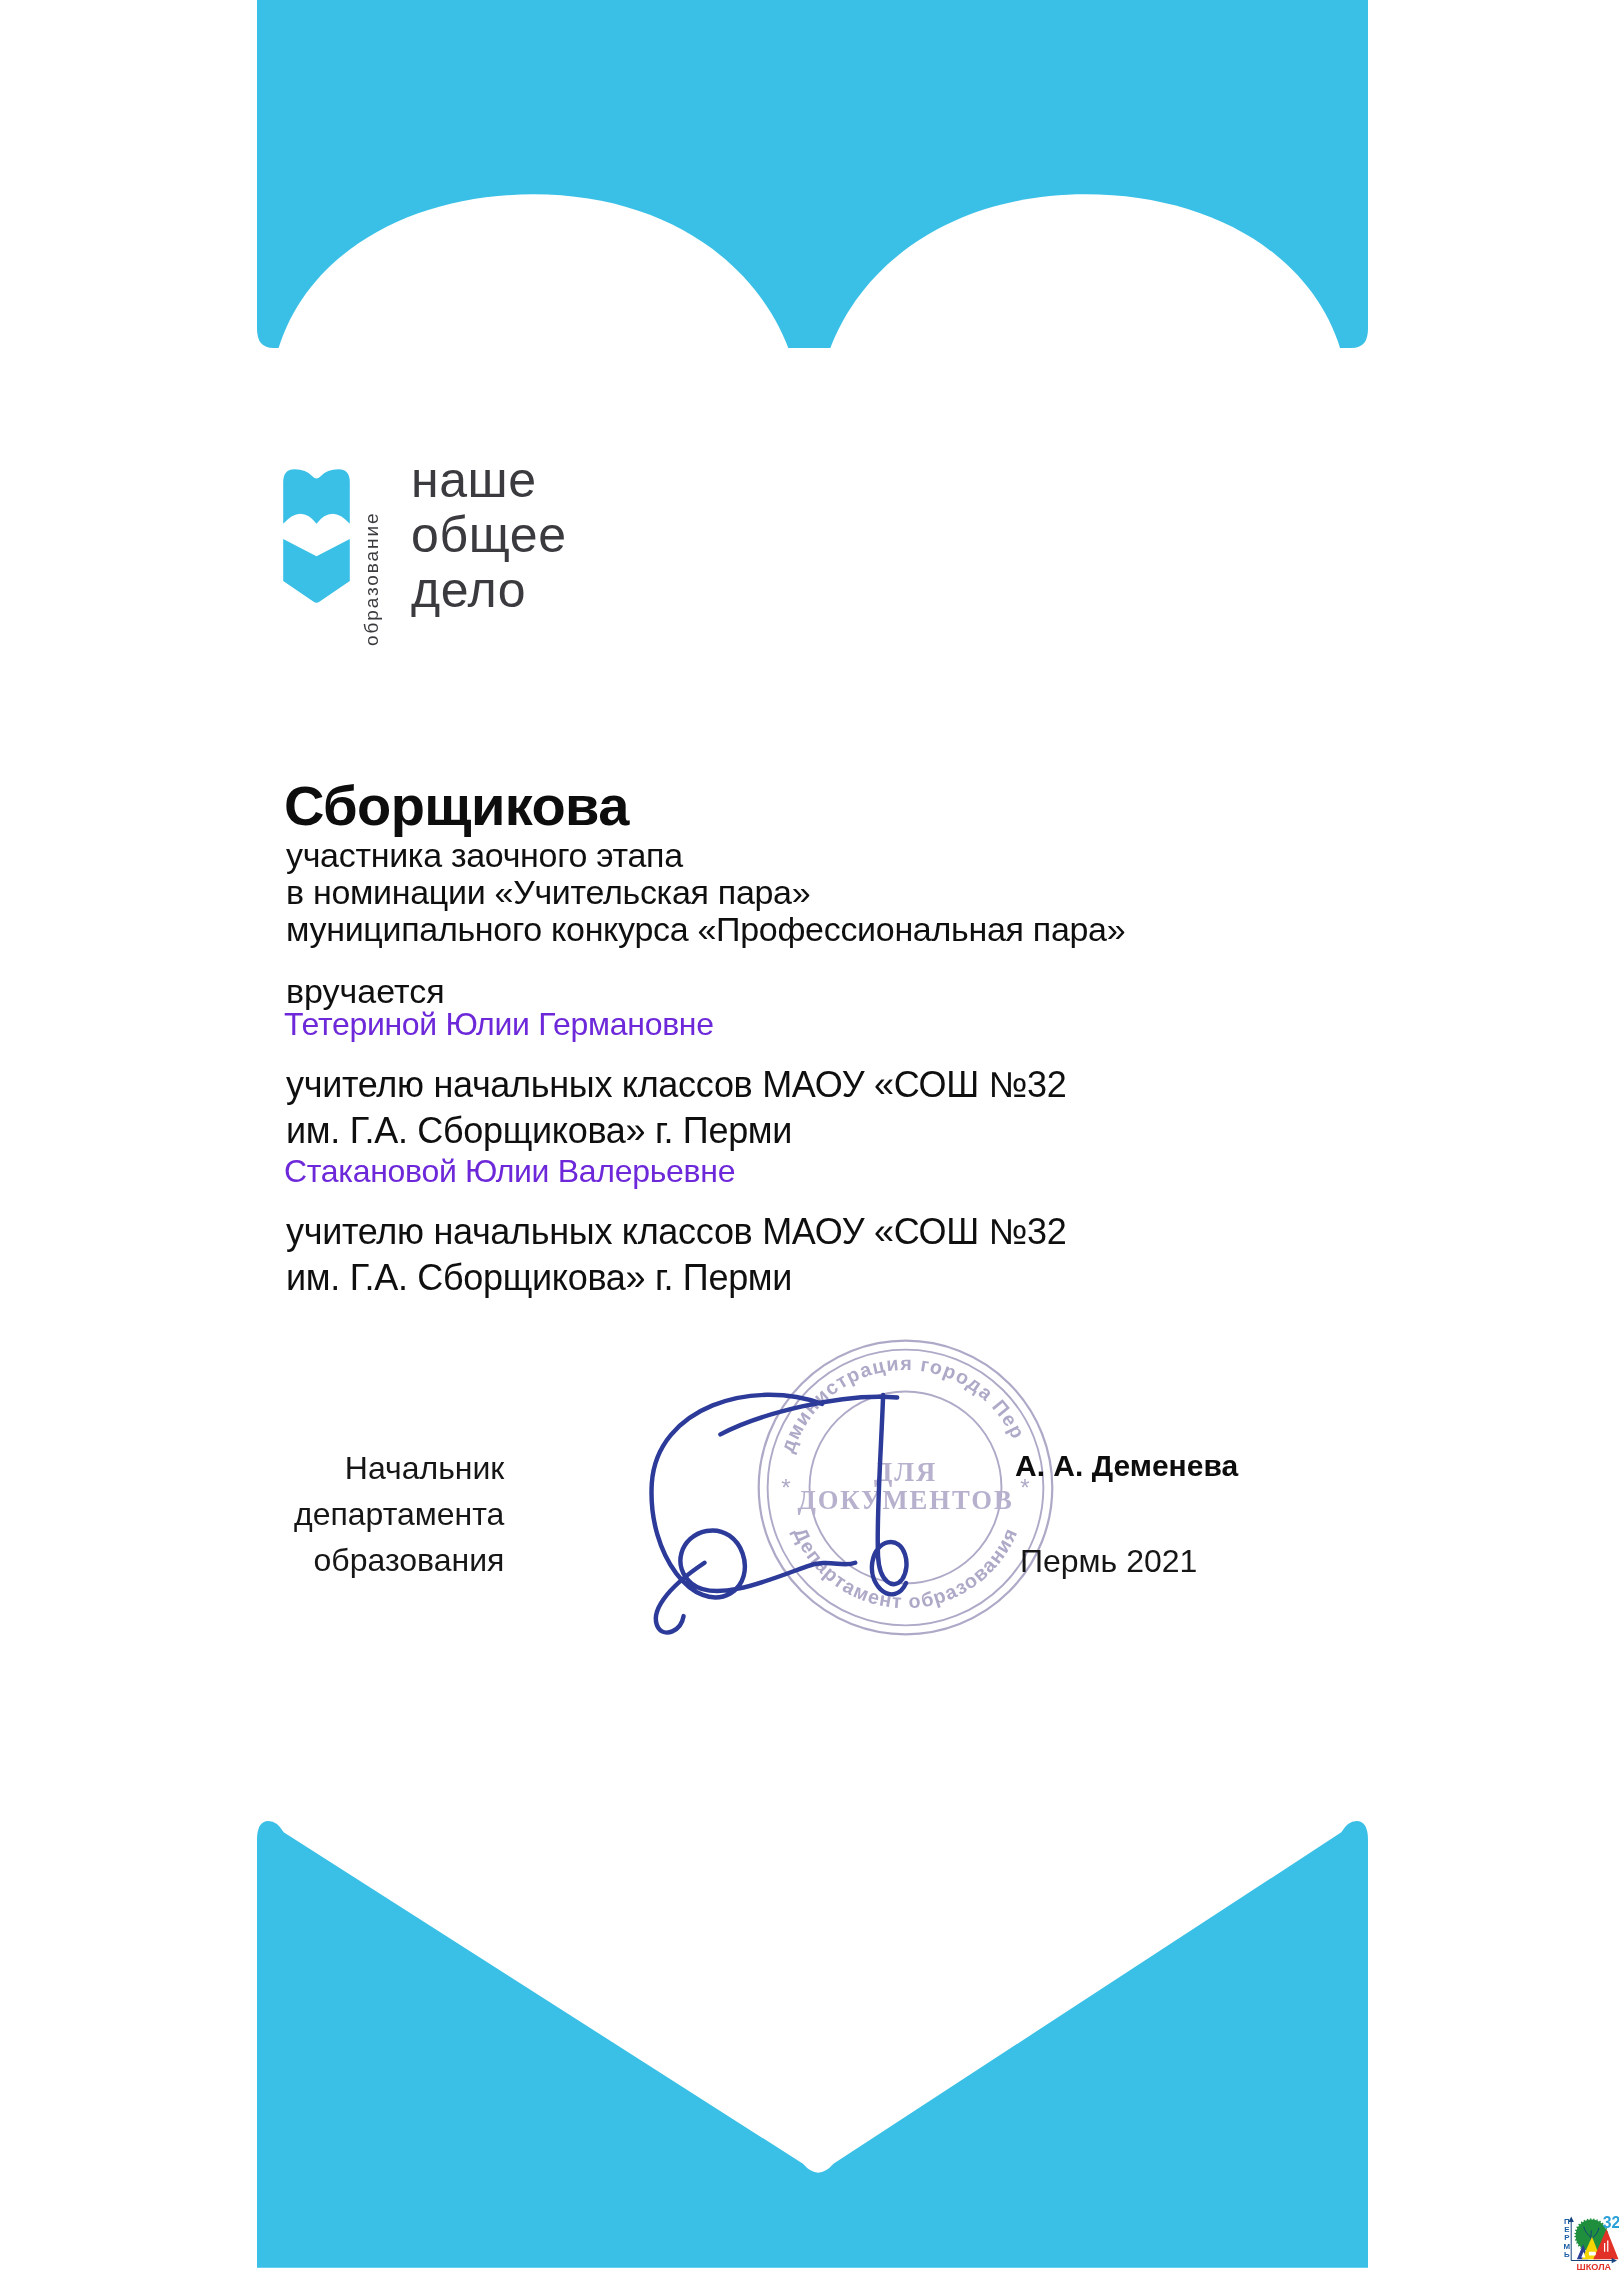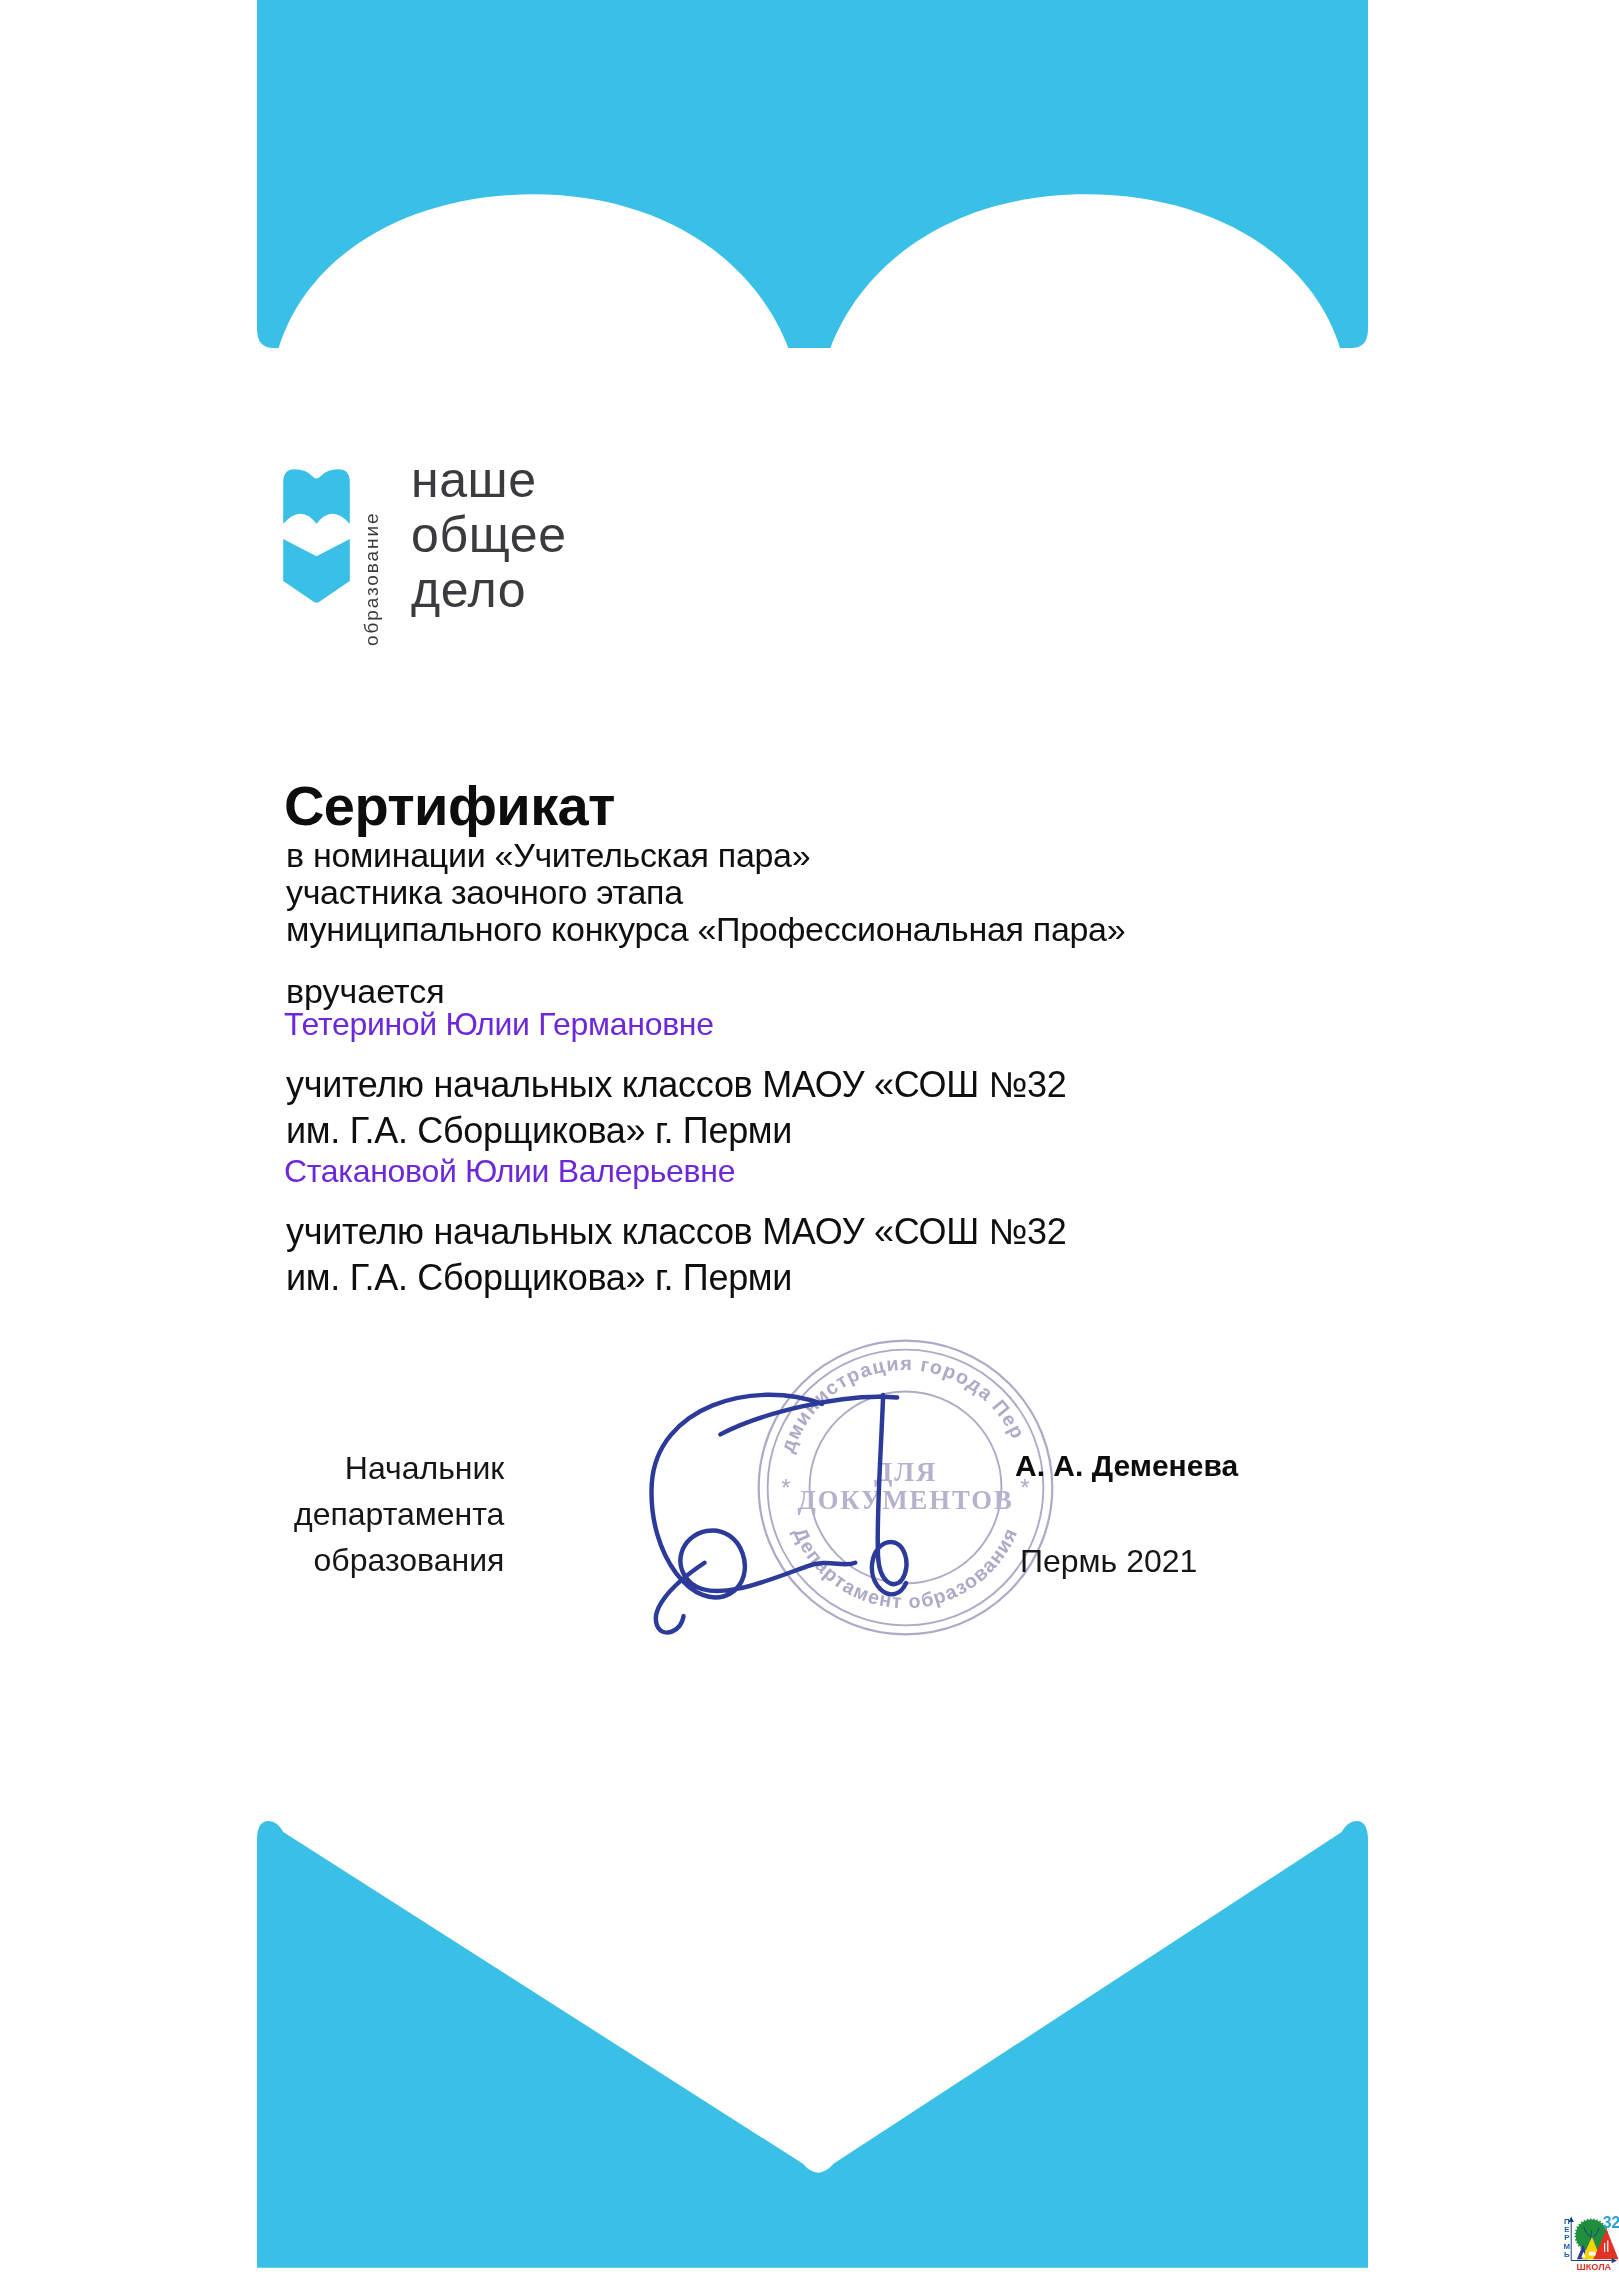--- a/index.html
+++ b/index.html
@@ -54,25 +54,25 @@
              Q91 72 78 72 Q64 72 52.5 88 Q41 72 27 72 Q14 72 0 88 Z" fill="#3ac0e6"></path>
     <path d="M0 112 L52.5 139 L105 112 L105 178 L57 211 Q52.5 214 48 211 L0 178 Z" fill="#3ac0e6"></path>
   </svg>
   <div class="abs logo-vertical">образование</div>
   <div class="abs logo-wordmark">
     <div>наше</div>
     <div>общее</div>
     <div>дело</div>
   </div>
 
-  <div class="abs title">Сертификат</div>
+  <div class="abs title">Сборщикова</div>
 
   <div class="abs subtitle">
+    <div>участника заочного этапа</div>
     <div>в номинации «Учительская пара»</div>
-    <div>участника заочного этапа</div>
     <div>муниципального конкурса «Профессиональная пара»</div>
   </div>
 
   <div class="abs presented">вручается</div>
 
   <div id="rec1-name" class="abs rec-name">Тетериной Юлии Германовне</div>
   <div id="rec1-pos" class="abs rec-pos">
     <div>учителю начальных классов МАОУ «СОШ №32</div>
     <div>им. Г.А. Сборщикова» г. Перми</div>
   </div>

